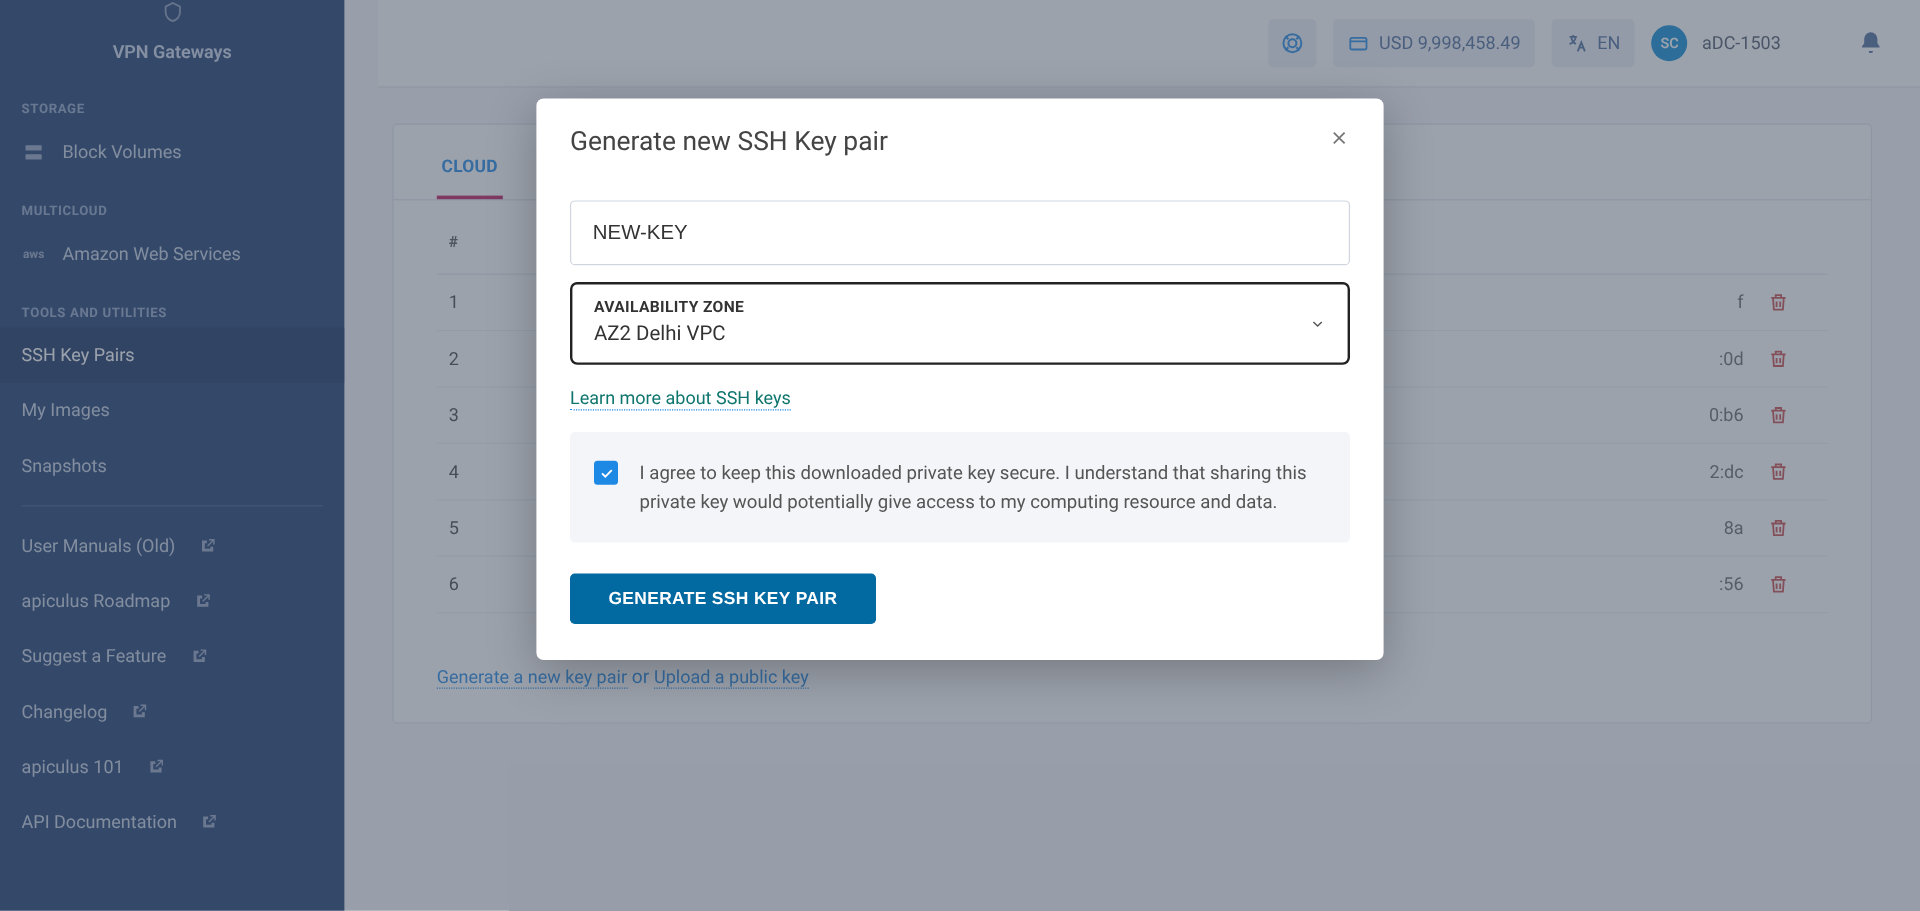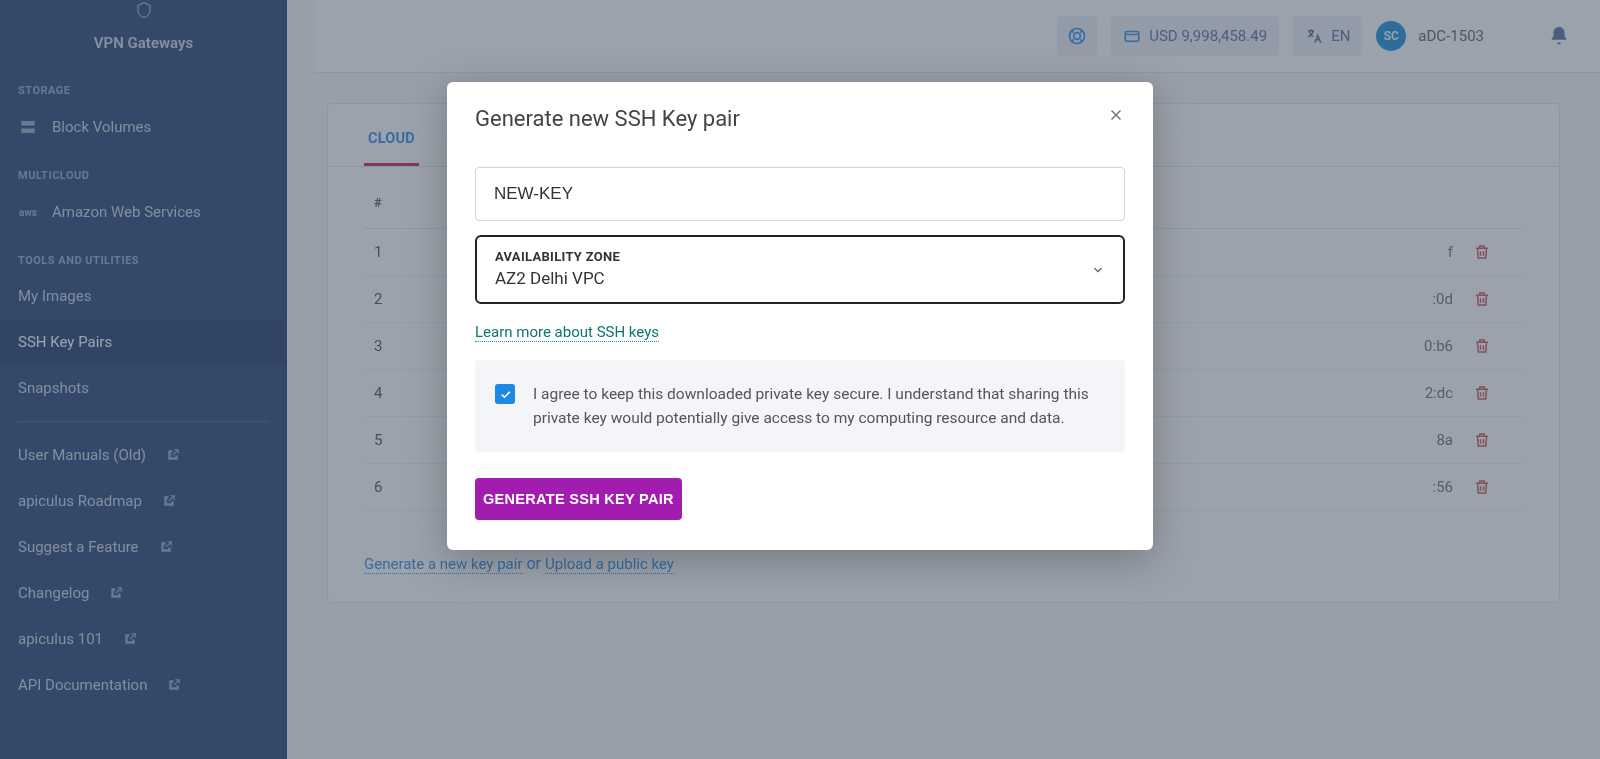--- a/index.html
+++ b/index.html
@@ -39,21 +39,21 @@
   .field { width: 100%; border: 1px solid #d0d5dd; border-radius: 4px; padding: 16px 18px; font-size: 17px; color: #333; margin-bottom: 14px; margin-top: 16px; }
   .select-box { width: 100%; border: 2px solid #222; border-radius: 6px; padding: 12px 18px 14px 18px; margin-bottom: 18px; position: relative; cursor: pointer; }
   .select-label { font-size: 13px; font-weight: 700; color: #333; letter-spacing: 0.3px; }
   .select-value { font-size: 17px; color: #333; margin-top: 4px; }
   .select-caret { position: absolute; right: 18px; top: 50%; transform: translateY(-50%); color: #555; }
   .hint { font-size: 15px; color: #555; margin-bottom: 14px; }
   .learn-link { color: #0f766e; font-size: 15px; border-bottom: 1px dotted #1e88e5; text-decoration: none; display: inline-block; margin-bottom: 18px; }
   .agree-box { background: #f3f5f8; border-radius: 4px; padding: 22px 20px 22px 20px; display: flex; gap: 18px; align-items: flex-start; margin-bottom: 26px; }
   .chk { width: 20px; height: 20px; border-radius: 3px; background: #1e88e5; display: flex; align-items: center; justify-content: center; color: #fff; font-size: 13px; flex-shrink: 0; margin-top: 2px; }
   .agree-text { font-size: 15.5px; line-height: 1.55; color: #555; }
-  .primary-btn { background: #a21caf; color: #fff; border: none; border-radius: 4px; padding: 13px 8px; font-size: 14.5px; font-weight: 700; letter-spacing: 0.3px; cursor: pointer; }
+  .primary-btn { background: #0369a1; color: #fff; border: none; border-radius: 4px; padding: 13px 32px; font-size: 14.5px; font-weight: 700; letter-spacing: 0.3px; cursor: pointer; }
 
   svg { display: block; }
 </style>
 </head>
 <body>
 
 <div class="sidebar">
   <div class="sidebar-item truncated">
     <span class="icn">
       <svg width="18" height="18" viewBox="0 0 24 24" fill="none" stroke="currentColor" stroke-width="2">
@@ -74,25 +74,25 @@
     <span>Block Volumes</span>
   </div>
 
   <div class="sidebar-heading">MULTICLOUD</div>
   <div class="sidebar-item">
     <span class="icn" style="font-size:10px;font-weight:700;">aws</span>
     <span>Amazon Web Services</span>
   </div>
 
   <div class="sidebar-heading">TOOLS AND UTILITIES</div>
-  <div class="sidebar-item">
-    <span>My Images</span>
-  </div>
   <div class="sidebar-item active">
     <span>SSH Key Pairs</span>
+  </div>
+  <div class="sidebar-item">
+    <span>My Images</span>
   </div>
   <div class="sidebar-item">
     <span>Snapshots</span>
   </div>
 
   <div class="sidebar-divider"></div>
 
   <div class="sidebar-item">
     <span>User Manuals (Old)</span>
     <span class="ext">

